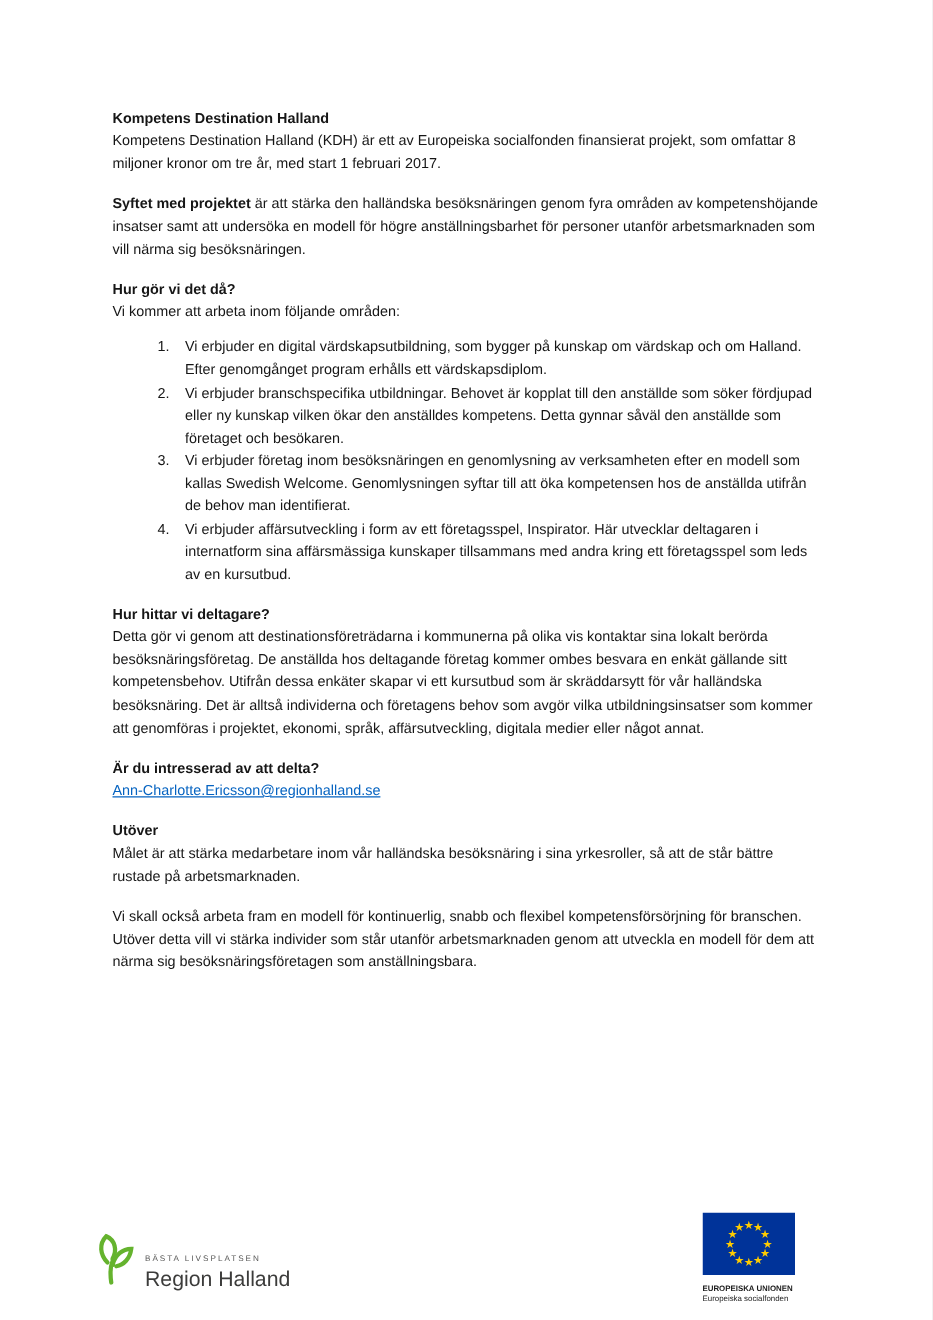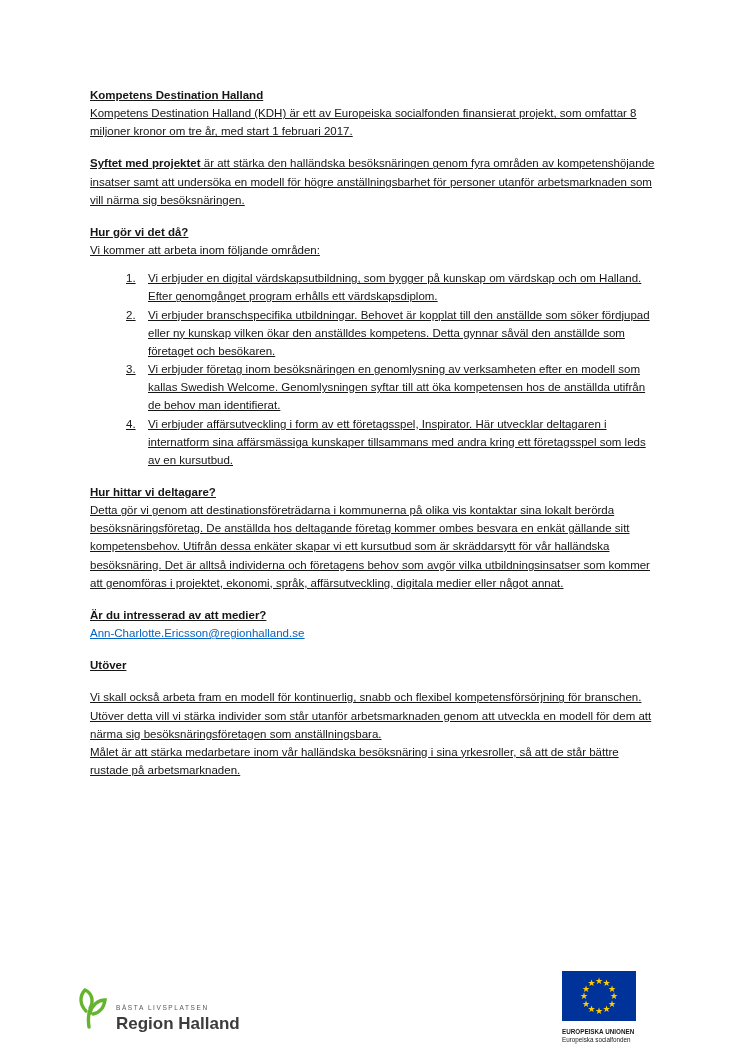--- a/index.html
+++ b/index.html
@@ -14,21 +14,21 @@
     line-height: 1.58;
     color: #161616;
     overflow: hidden;
   }
   .content {
     position: absolute;
     top: 86px;
     left: 90px;
     width: 567px;
   }
-  .section { margin-bottom: 14px; text-decoration: underline; }
+  .section { margin-bottom: 14px; }
   .heading { font-weight: bold; }
   .lead { font-weight: bold; }
   .para { margin: 0; }
   .spacer-para { margin-top: 14px; }
   .olist { margin: 10px 0 0 0; padding-left: 36px; }
   .olist-item { display: flex; align-items: flex-start; }
   .olist-num { flex: 0 0 22px; }
   .olist-text { flex: 1; }
   a.mail-link { color: #0563c1; text-decoration: underline; cursor: pointer; }
 
@@ -49,21 +49,20 @@
   .rh-tagline {
     font-size: 6.5px;
     letter-spacing: 1.6px;
     color: #575756;
     margin-bottom: 2px;
   }
   .rh-name {
     font-size: 17px;
     line-height: 1;
     color: #3c3c3b;
-    font-weight: bold;
   }
   .eu-block {
     position: absolute;
     right: 104px;
     bottom: 12px;
     width: 80px;
     text-align: left;
   }
   .eu-flag { display: block; }
   .eu-text { margin-top: 2px; }
@@ -108,28 +107,28 @@
       </div>
     </div>
 
 
     <div class="section">
       <div class="heading">Hur hittar vi deltagare?</div>
       <p class="para">Detta gör vi genom att destinationsföreträdarna i kommunerna på olika vis kontaktar sina lokalt berörda besöksnäringsföretag. De anställda hos deltagande företag kommer ombes besvara en enkät gällande sitt kompetensbehov. Utifrån dessa enkäter skapar vi ett kursutbud som är skräddarsytt för vår halländska besöksnäring. Det är alltså individerna och företagens behov som avgör vilka utbildningsinsatser som kommer att genomföras i projektet, ekonomi, språk, affärsutveckling, digitala medier eller något annat.</p>
     </div>
 
     <div class="section">
-      <div class="heading">Är du intresserad av att medier?</div>
+      <div class="heading">Är du intresserad av att delta?</div>
       <a class="mail-link">Ann-Charlotte.Ericsson@regionhalland.se</a>
     </div>
 
     <div class="section">
       <div class="heading">Utöver</div>
+      <p class="para">Målet är att stärka medarbetare inom vår halländska besöksnäring i sina yrkesroller, så att de står bättre rustade på arbetsmarknaden.</p>
       <p class="para spacer-para">Vi skall också arbeta fram en modell för kontinuerlig, snabb och flexibel kompetensförsörjning för branschen. Utöver detta vill vi stärka individer som står utanför arbetsmarknaden genom att utveckla en modell för dem att närma sig besöksnäringsföretagen som anställningsbara.</p>
-      <p class="para">Målet är att stärka medarbetare inom vår halländska besöksnäring i sina yrkesroller, så att de står bättre rustade på arbetsmarknaden.</p>
     </div>
 
   </div>
 
   <div class="footer">
 
     <div class="rh-logo">
       <span class="rh-mark">
         <svg width="32" height="42" viewBox="0 0 32 42">
           <path d="M10 24 C4 18 3 9 9 3 C16 6 18 14 14 21" fill="none" stroke="#65b32e" stroke-width="3.4" stroke-linecap="round"></path>

